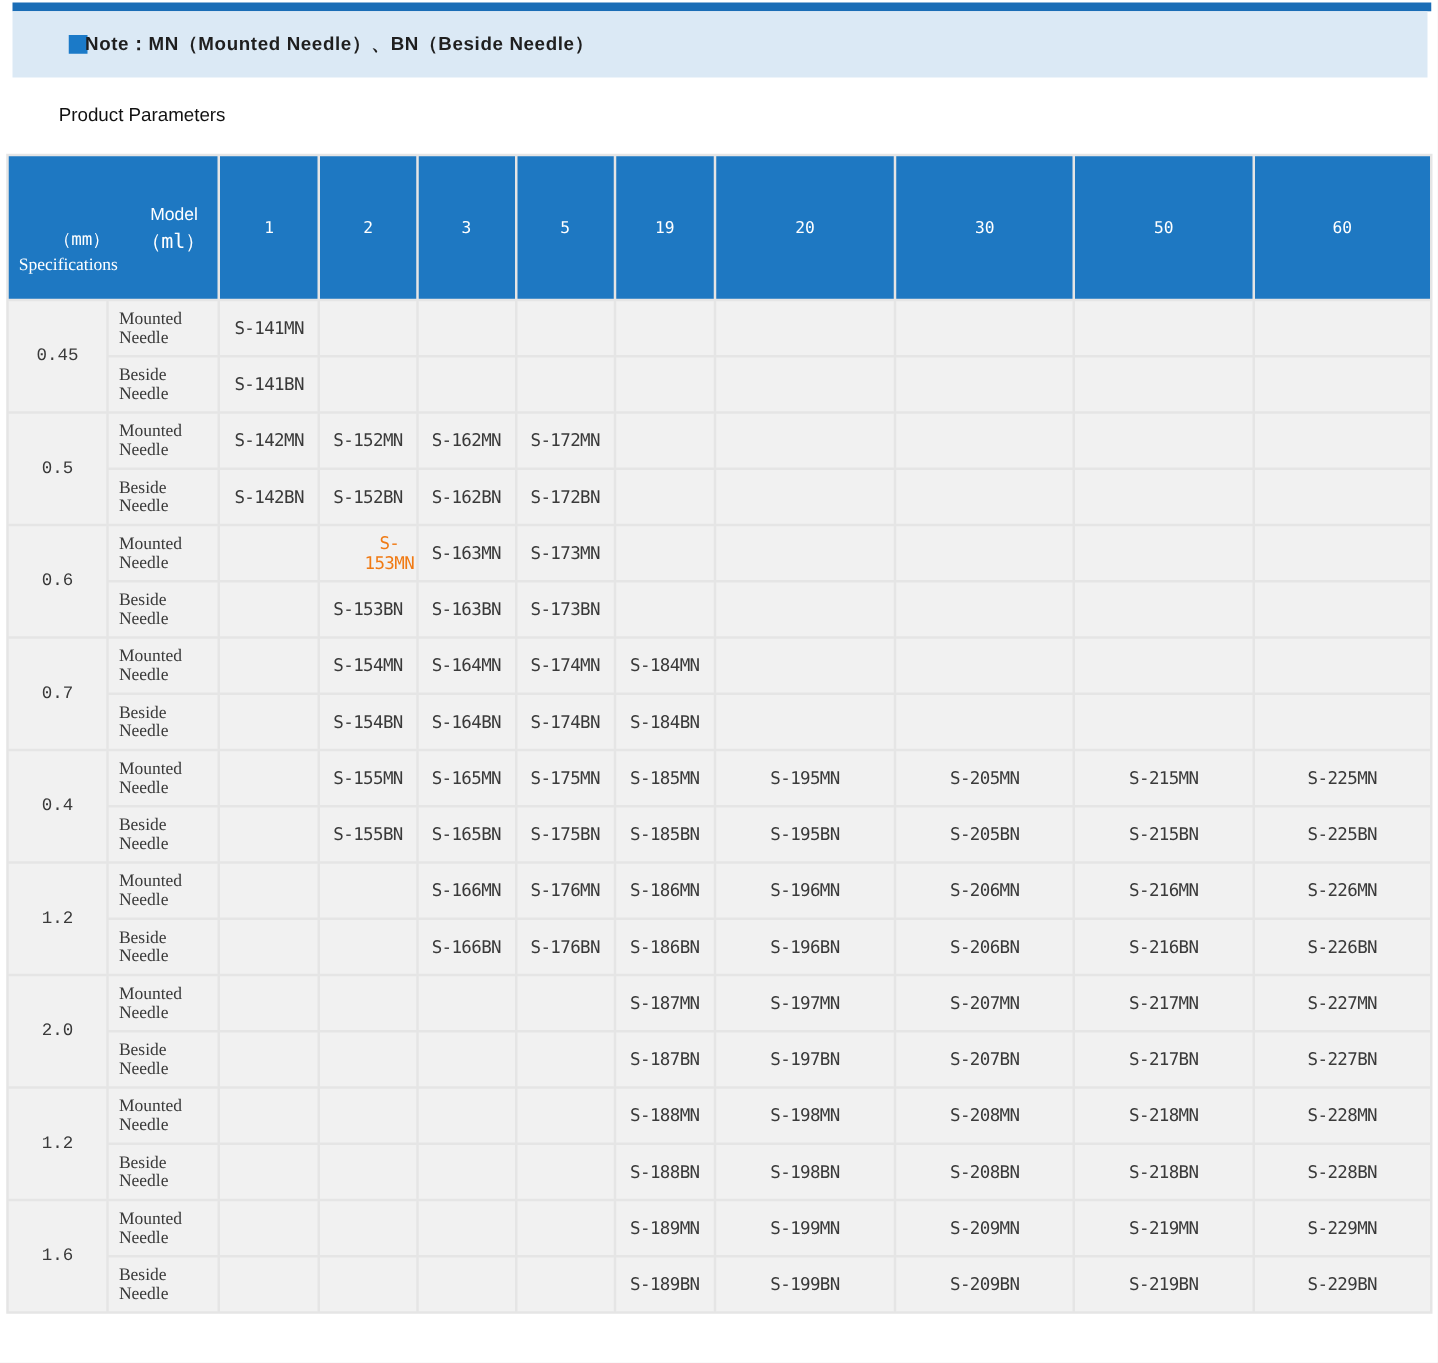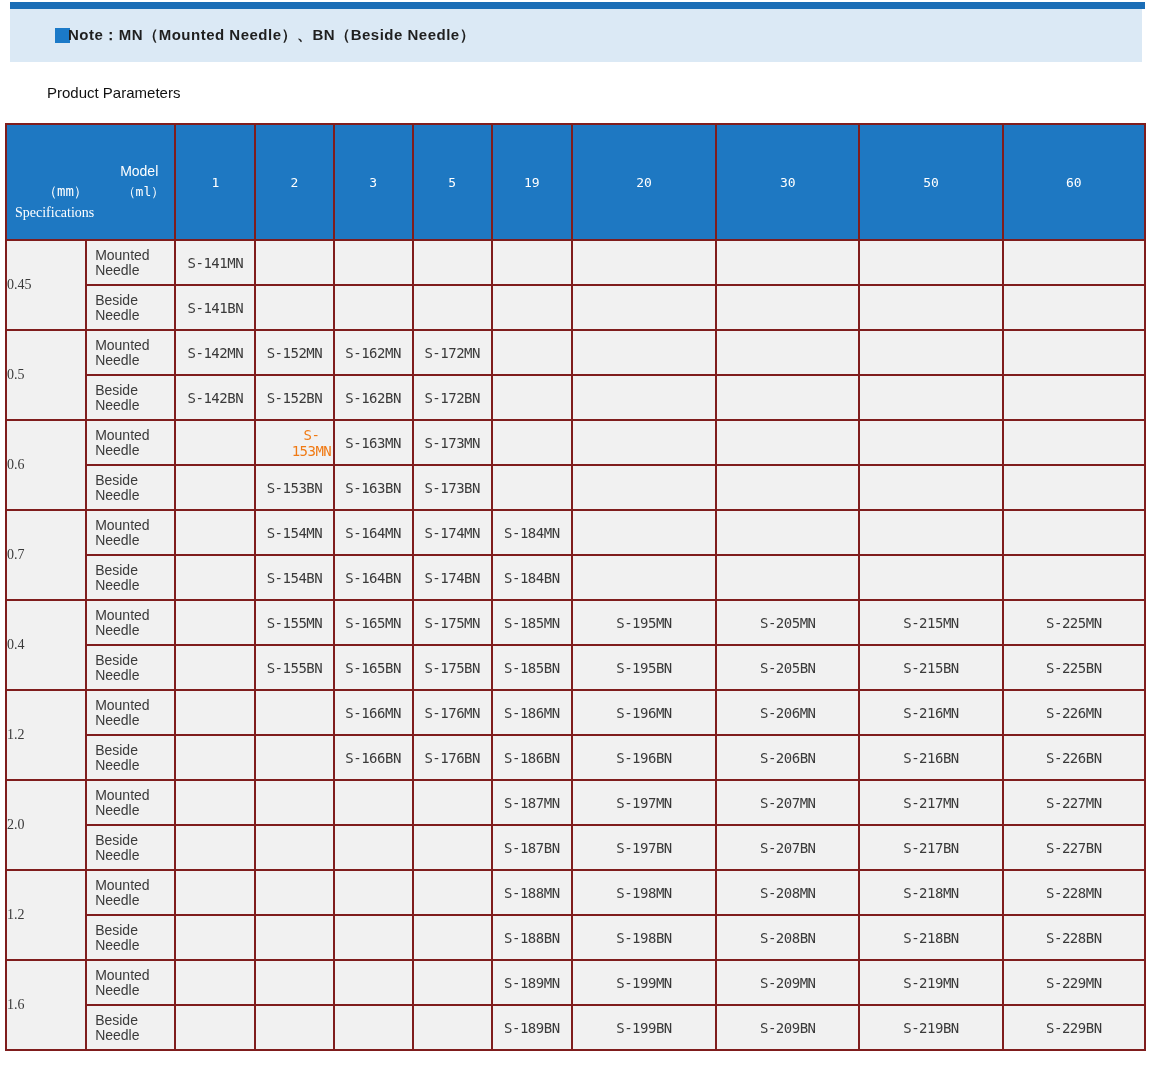--- a/index.html
+++ b/index.html
@@ -50,21 +50,21 @@
     margin-left: 19px;
   }
   
   table.params {
     position: absolute;
     left: 5px; top: 123px;
     width: 1141px;
     border-collapse: separate;
     border-spacing: 2px;
     table-layout: fixed;
-    background: #7f1d1d;
+    background: #e5e5e5;
   }
   table.params th {
     background: #1e78c2;
     color: #ffffff;
     font-weight: normal;
     height: 114px;
     font-size: 13px;
     font-family: "DejaVu Sans Mono", monospace;
     text-align: center;
     vertical-align: middle;
@@ -78,52 +78,52 @@
       #1e78c2 calc(50% + 1px));
     overflow: hidden;
   }
   .c-model {
     position: absolute; right: 16px; top: 38px;
     font-size: 14px; color: #fff;
     font-family: "Liberation Sans", sans-serif;
   }
   .c-ml {
     position: absolute; right: 10px; top: 58px;
-    font-size: 13px; color: #fff;
+    font-size: 16px; color: #fff;
     font-family: "DejaVu Sans Mono", monospace;
   }
   .c-mm {
     position: absolute; left: 36px; top: 58px;
     font-size: 14px; color: #fff;
     font-family: "DejaVu Sans Mono", monospace;
   }
   .c-spec {
     position: absolute; left: 8px; top: 80px;
     font-size: 14px; color: #fff;
     font-family: Liberation Serif, serif;
   }
   table.params td {
     background: #f1f1f1;
     height: 43px;
     vertical-align: middle;
     font-size: 14px;
     color: #3a3a3a;
   }
   td.spec-cell {
-    text-align: left;
-    font-family: Liberation Serif, serif;
+    text-align: center;
+    font-family: Liberation Mono, monospace;
     font-size: 15px;
     color: #1f1f1f;
   }
   td.ntype-cell {
     padding-left: 8px;
     font-size: 13px;
     line-height: 15px;
     color: #333333;
-    font-family: Liberation Sans, sans-serif;
+    font-family: Liberation Serif, serif;
   }
   td.code-cell {
     text-align: center;
     font-family: "DejaVu Sans Mono", monospace;
     letter-spacing: -0.5px;
   }
   td.code-cell.hl { color: #f07a14; padding-left: 34px; }
 </style>
 </head>
 <body>

